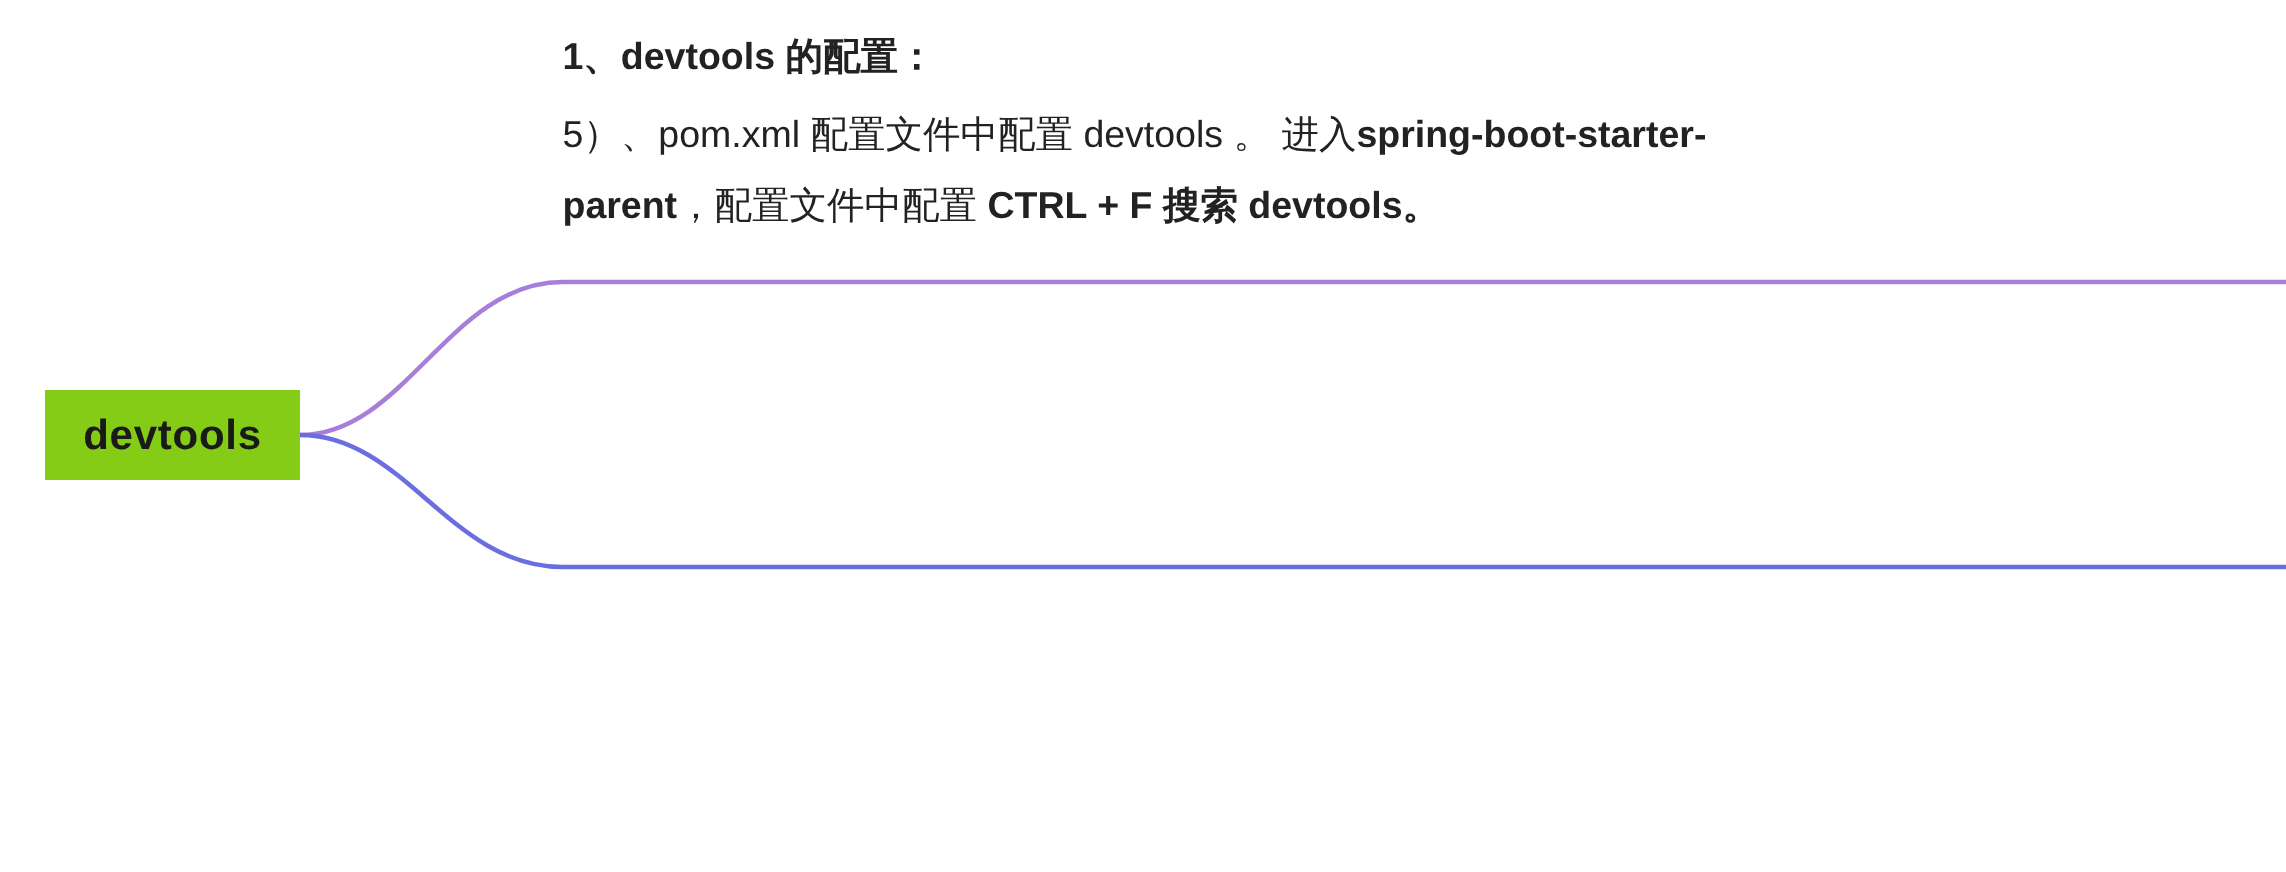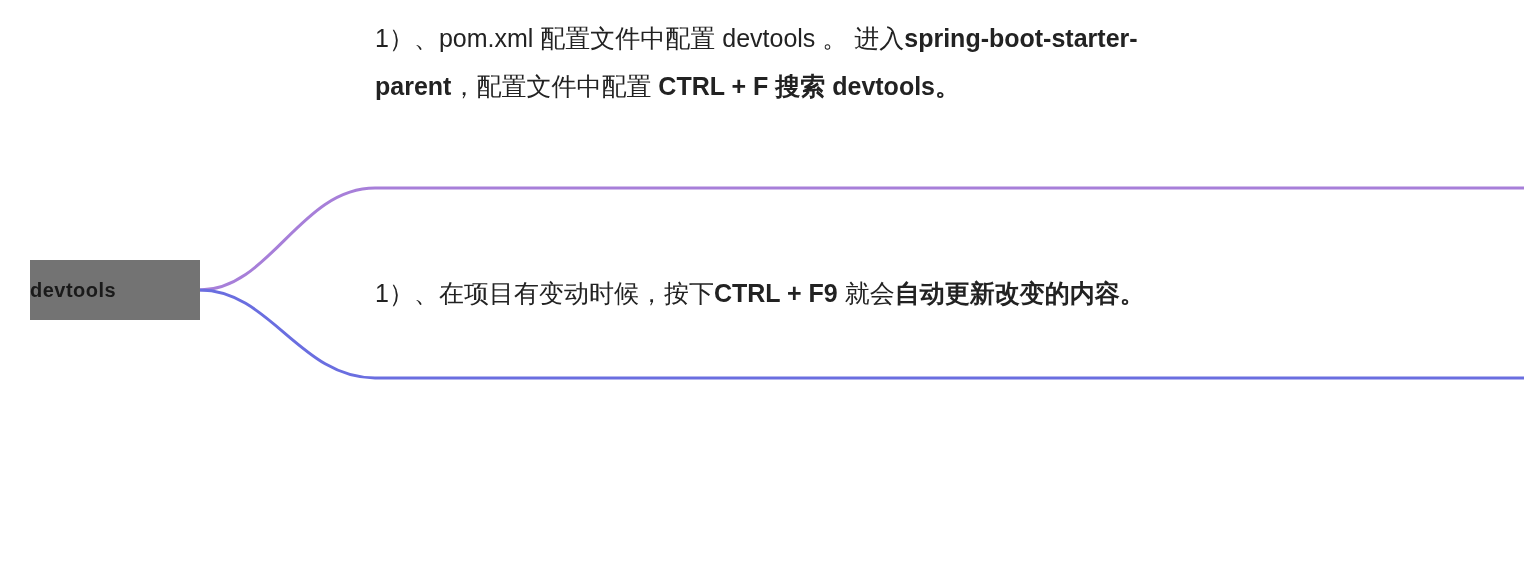--- a/index.html
+++ b/index.html
@@ -20,25 +20,25 @@
     height: 581px;
   }
 
   
   .root {
     position: absolute;
     left: 30px;
     top: 260px;
     width: 170px;
     height: 60px;
-    background: #737373;
+    background: #84cc16;
     display: flex;
     align-items: center;
-    justify-content: flex-start;
-    font-size: 20px;
+    justify-content: center;
+    font-size: 28px;
     font-weight: 700;
     letter-spacing: 0.5px;
     color: #1a1a1a;
   }
 
   
   .block {
     position: absolute;
     font-size: 25px;
     line-height: 1.9;
@@ -84,24 +84,22 @@
     <path d="M 200 290  C 270 290, 300 188, 375 188  L 1524 188" fill="none" stroke="#a77fd9" stroke-width="3" stroke-linecap="round"></path>
 
     <path d="M 200 290  C 270 290, 300 378, 375 378  L 1524 378" fill="none" stroke="#6a6ee0" stroke-width="3" stroke-linecap="round"></path>
   </svg>
 
   <div class="root">
     <span>devtools</span>
   </div>
 
   <div class="block block1">
+    <div class="heading">1、devtools 的配置：</div>
     <div class="body">
-      <span>1）、pom.xml 配置文件中配置 devtools 。  进入</span><span class="bold">spring-boot-starter-parent</span><span>，配置文件中配置 </span><span class="bold">CTRL + F 搜索 devtools。</span>
+      <span>5）、pom.xml 配置文件中配置 devtools 。  进入</span><span class="bold">spring-boot-starter-parent</span><span>，配置文件中配置 </span><span class="bold">CTRL + F 搜索 devtools。</span>
     </div>
   </div>
 
   <div class="block block2">
-    <div class="body">
-      <span>1）、在项目有变动时候，按下</span><span class="bold">CTRL + F9 </span><span>就会</span><span class="bold">自动更新改变的内容。</span>
-    </div>
   </div>
 
 </div>
 
 </body></html>

